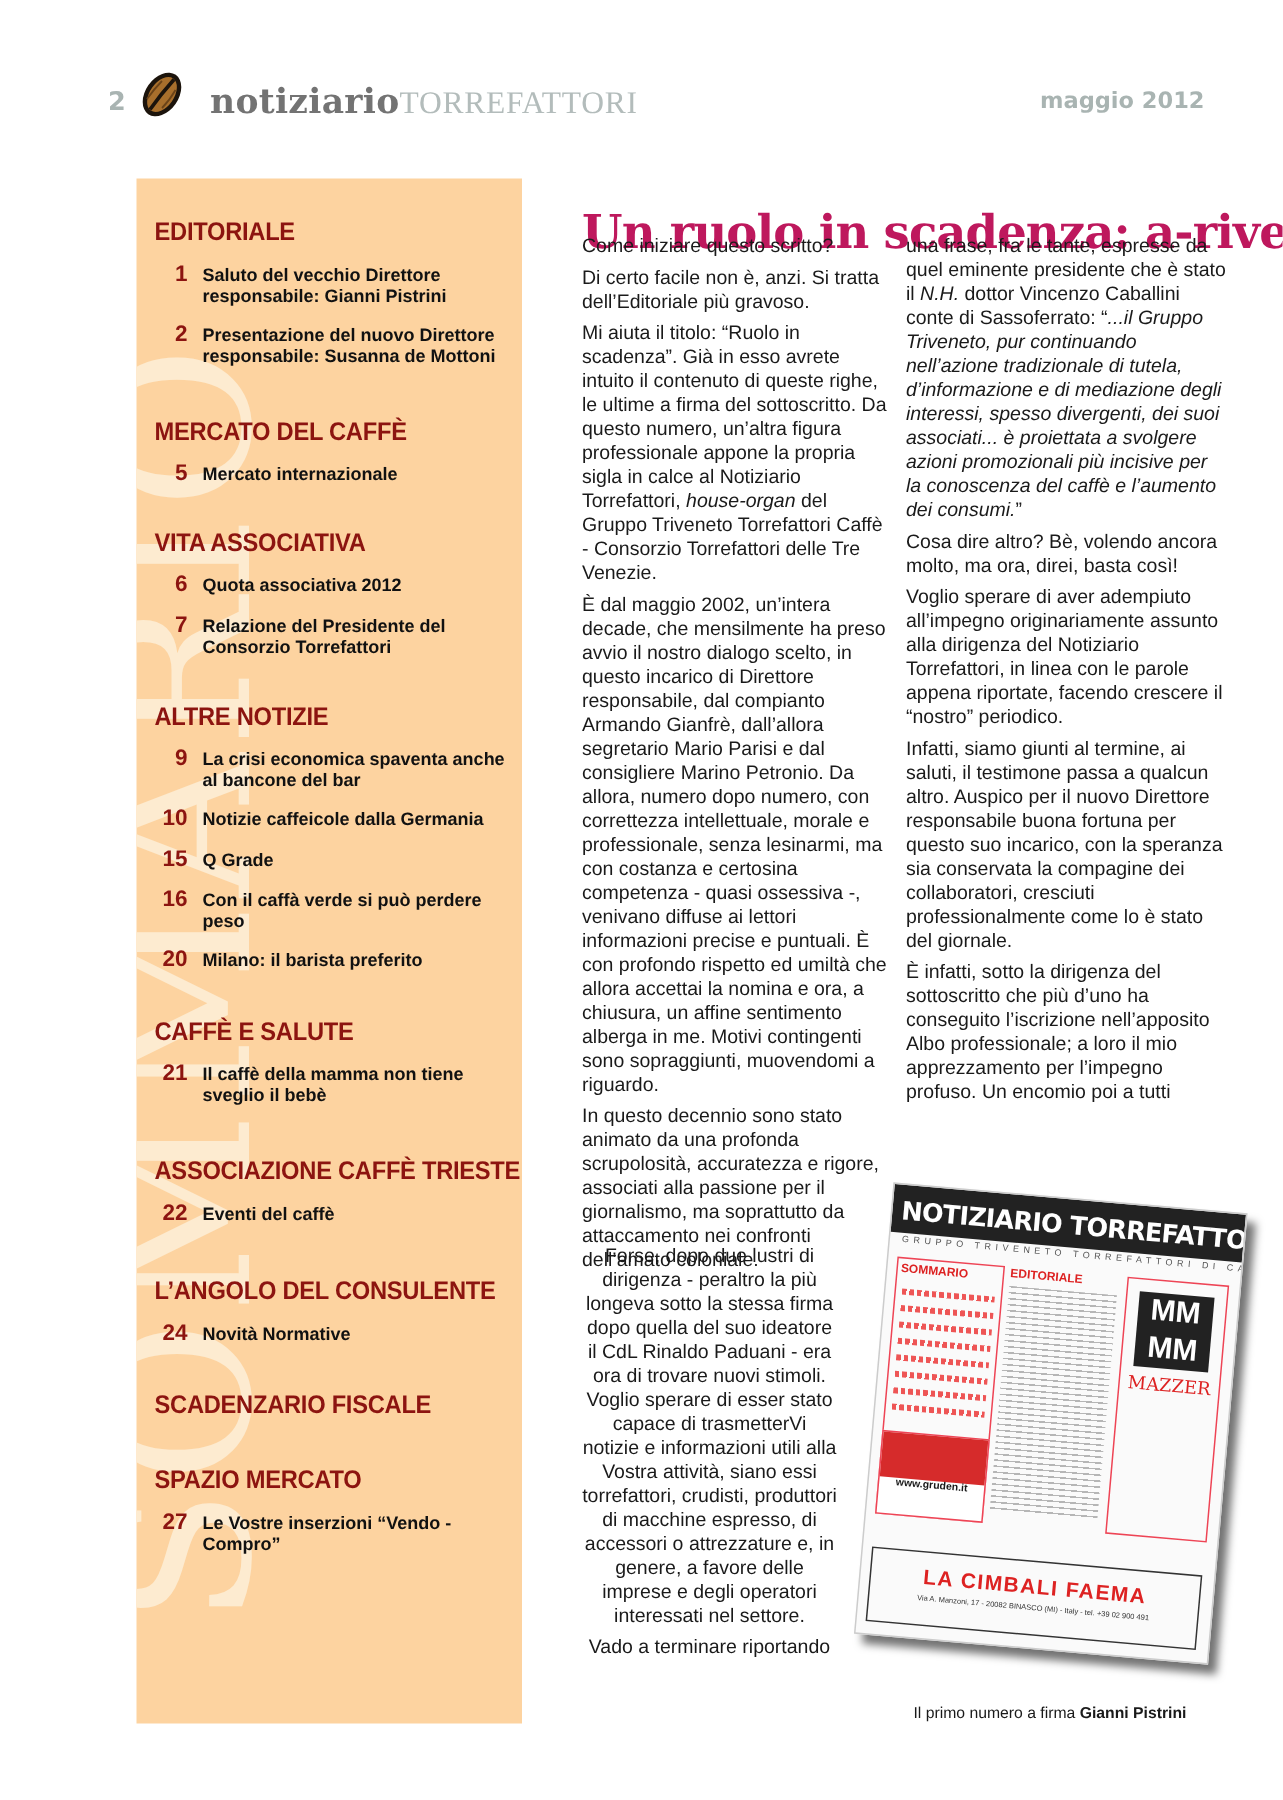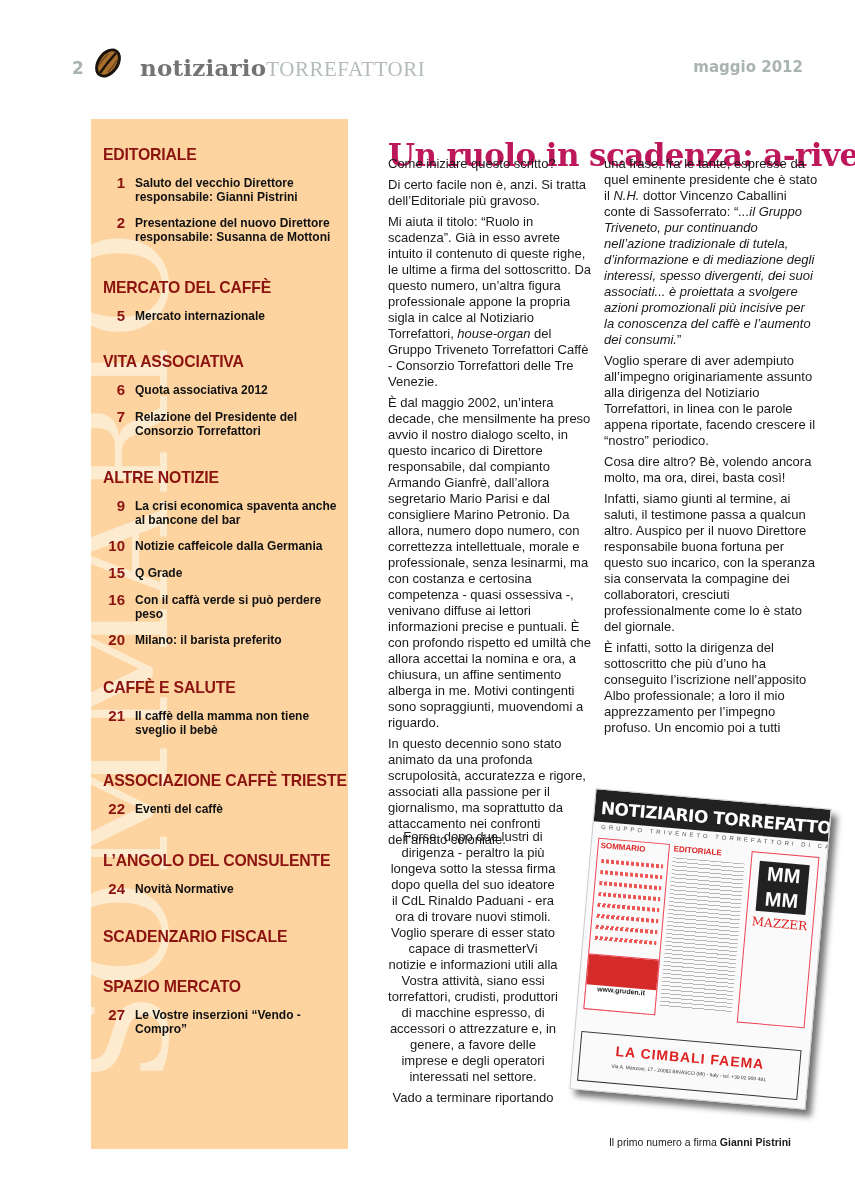--- a/index.html
+++ b/index.html
@@ -174,22 +174,22 @@
   <p>In questo decennio sono stato animato da una profonda scrupolosità, accuratezza e rigore, associati alla passione per il giornalismo, ma soprattutto da attaccamento nei confronti dell’amato coloniale.</p>
 </div>
 
 <div class="col col3">
   <p>Forse, dopo due lustri di dirigenza - peraltro la più longeva sotto la stessa firma dopo quella del suo ideatore il CdL Rinaldo Paduani - era ora di trovare nuovi stimoli. Voglio sperare di esser stato capace di trasmetterVi notizie e informazioni utili alla Vostra attività, siano essi torrefattori, crudisti, produttori di macchine espresso, di accessori o attrezzature e, in genere, a favore delle imprese e degli operatori interessati nel settore.</p>
   <p>Vado a terminare riportando</p>
 </div>
 
 <div class="col col2">
   <p><span>una frase, fra le tante, espresse da quel eminente presidente che è stato il </span><em>N.H.</em><span> dottor Vincenzo Caballini conte di Sassoferrato: “</span><em>...il Gruppo Triveneto, pur continuando nell’azione tradizionale di tutela, d’informazione e di mediazione degli interessi, spesso divergenti, dei suoi associati... è proiettata a svolgere azioni promozionali più incisive per la conoscenza del caffè e l’aumento dei consumi.</em><span>”</span></p>
+  <p>Cosa dire altro? Bè, volendo ancora molto, ma ora, direi, basta così!</p>
   <p>Voglio sperare di aver adempiuto all’impegno originariamente assunto alla dirigenza del Notiziario Torrefattori, in linea con le parole appena riportate, facendo crescere il “nostro” periodico.</p>
-  <p>Cosa dire altro? Bè, volendo ancora molto, ma ora, direi, basta così!</p>
   <p>Infatti, siamo giunti al termine, ai saluti, il testimone passa a qualcun altro. Auspico per il nuovo Direttore responsabile buona fortuna per questo suo incarico, con la speranza sia conservata la compagine dei collaboratori, cresciuti professionalmente come lo è stato del giornale.</p>
   <p>È infatti, sotto la dirigenza del sottoscritto che più d’uno ha conseguito l’iscrizione nell’apposito Albo professionale; a loro il mio apprezzamento per l’impegno profuso. Un encomio poi a tutti</p>
 </div>
 
 <div class="thumb-wrap">
   <div class="thumb">
     <div class="thumb-mast">NOTIZIARIO TORREFATTORI</div>
     <div class="thumb-sub">GRUPPO TRIVENETO TORREFATTORI DI CAFFÈ</div>
     <div class="thumb-body">
       <div class="thumb-sommario">

